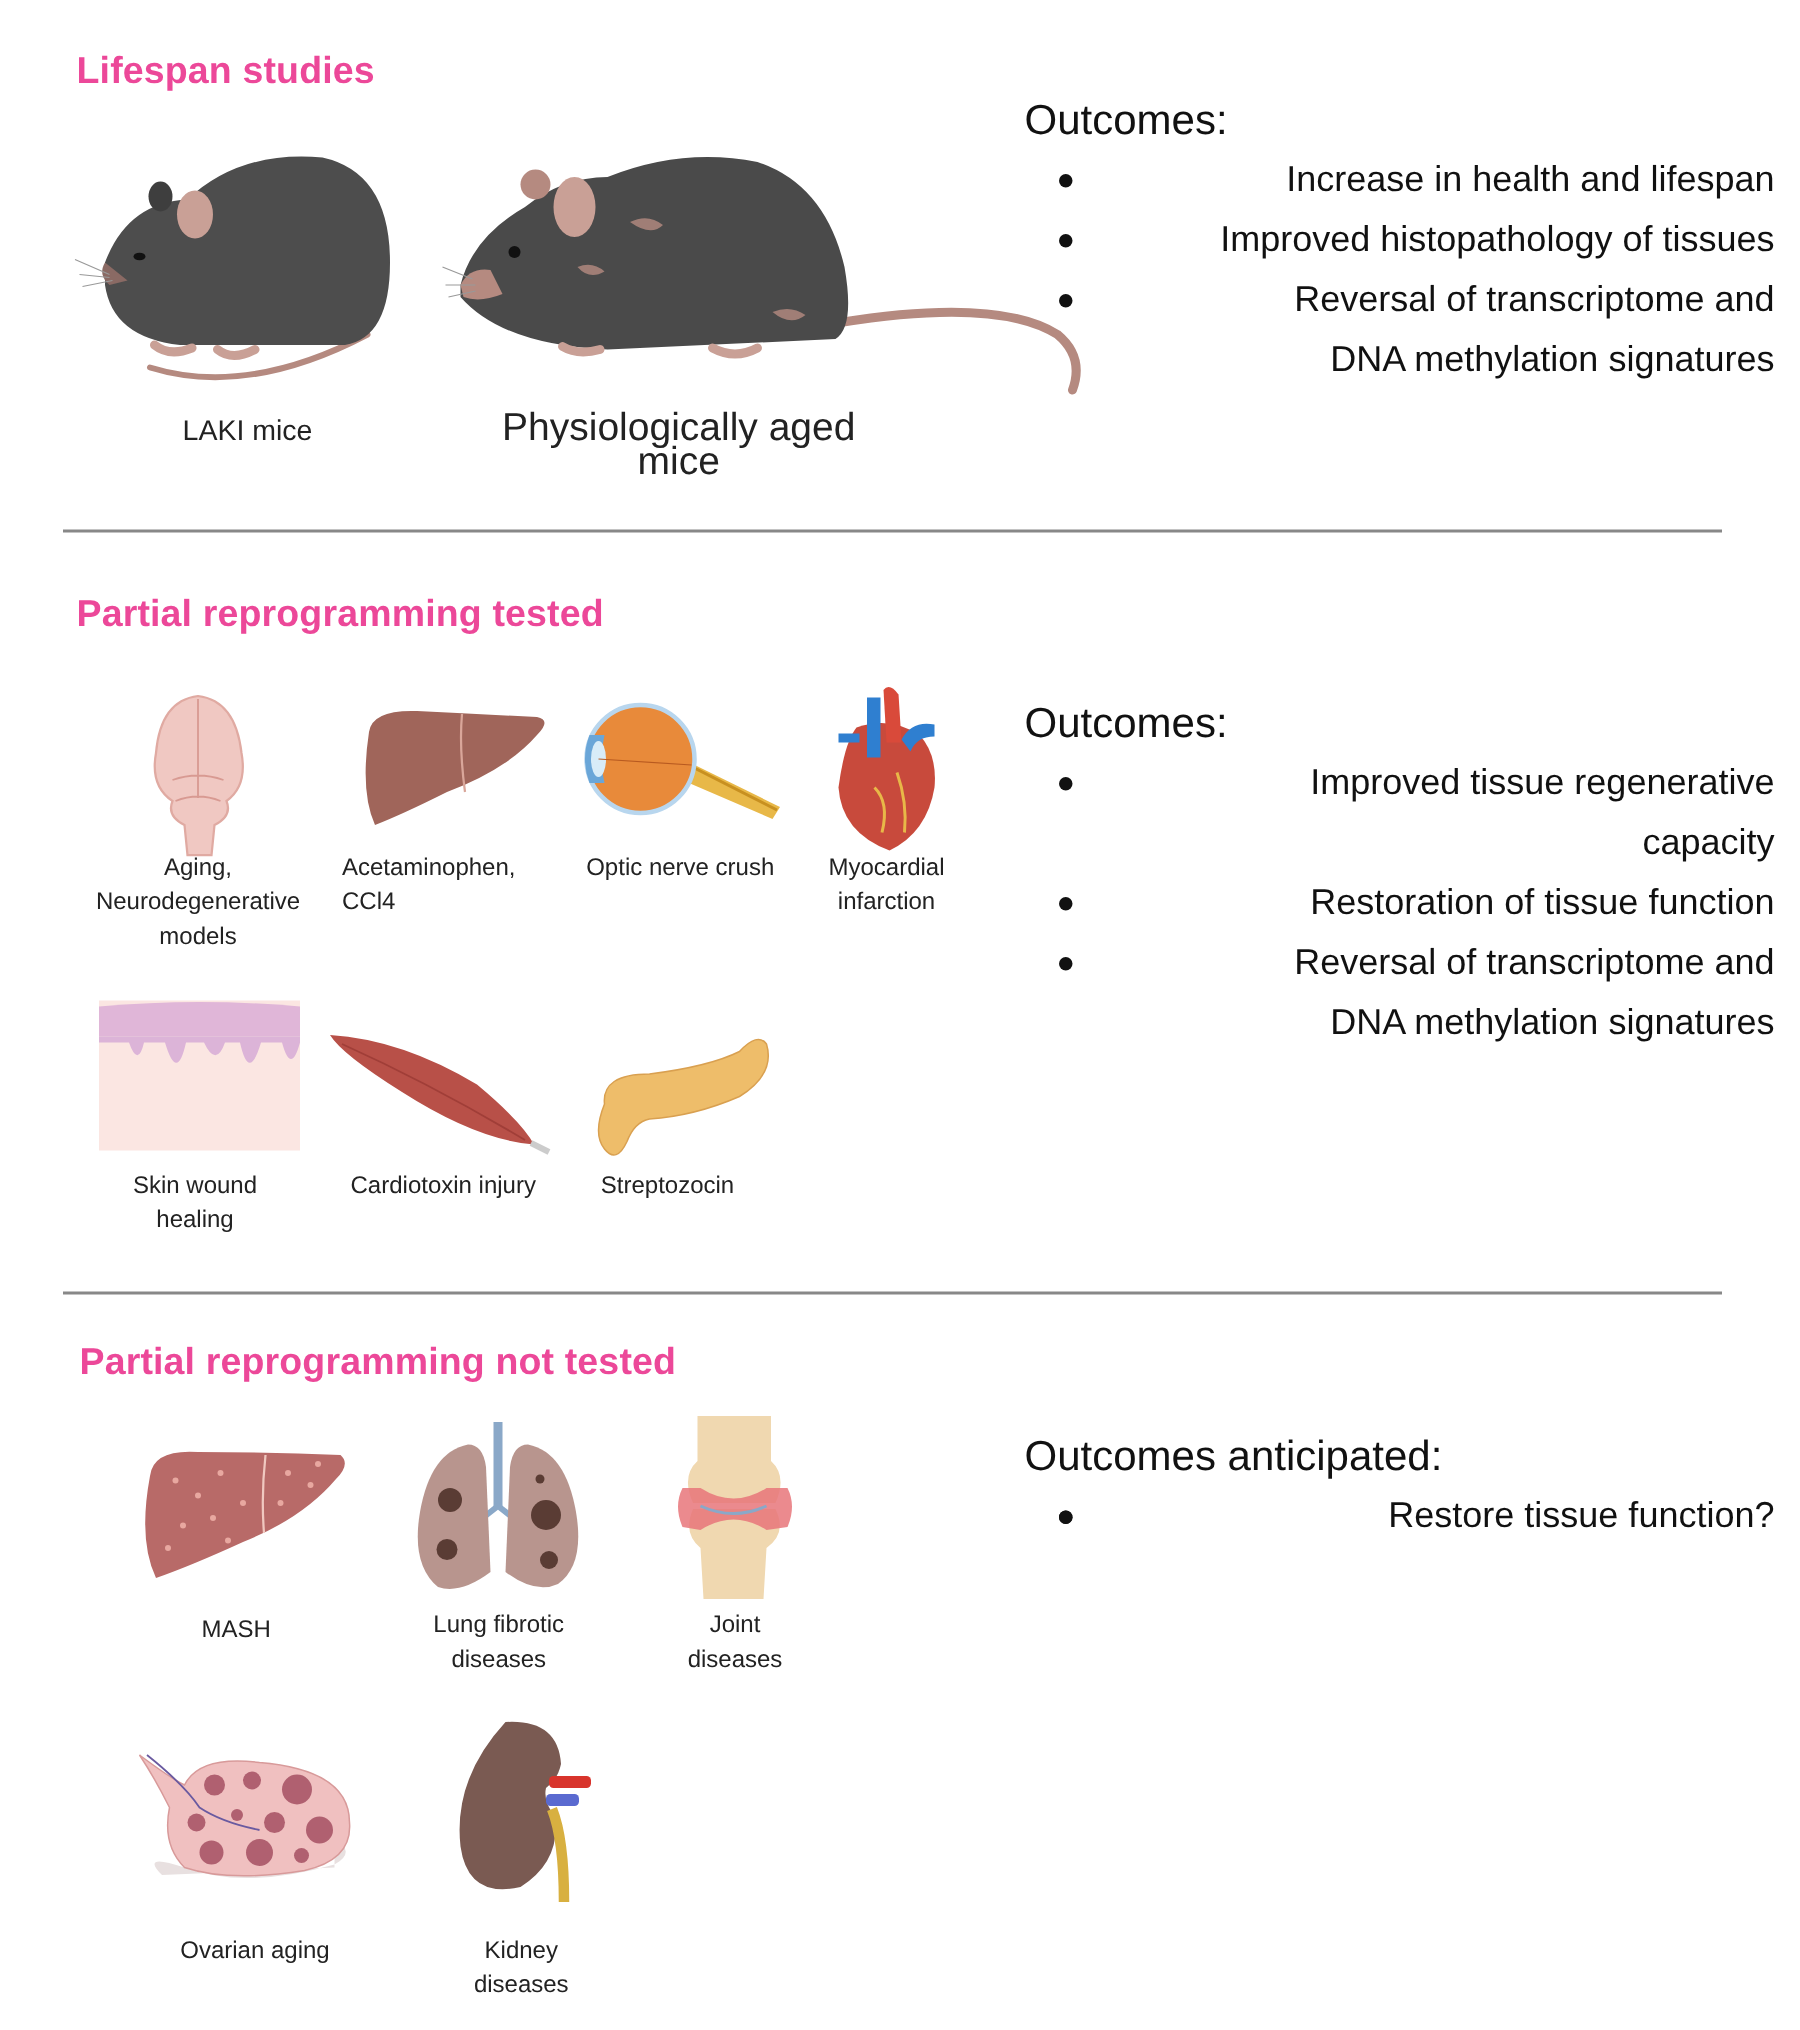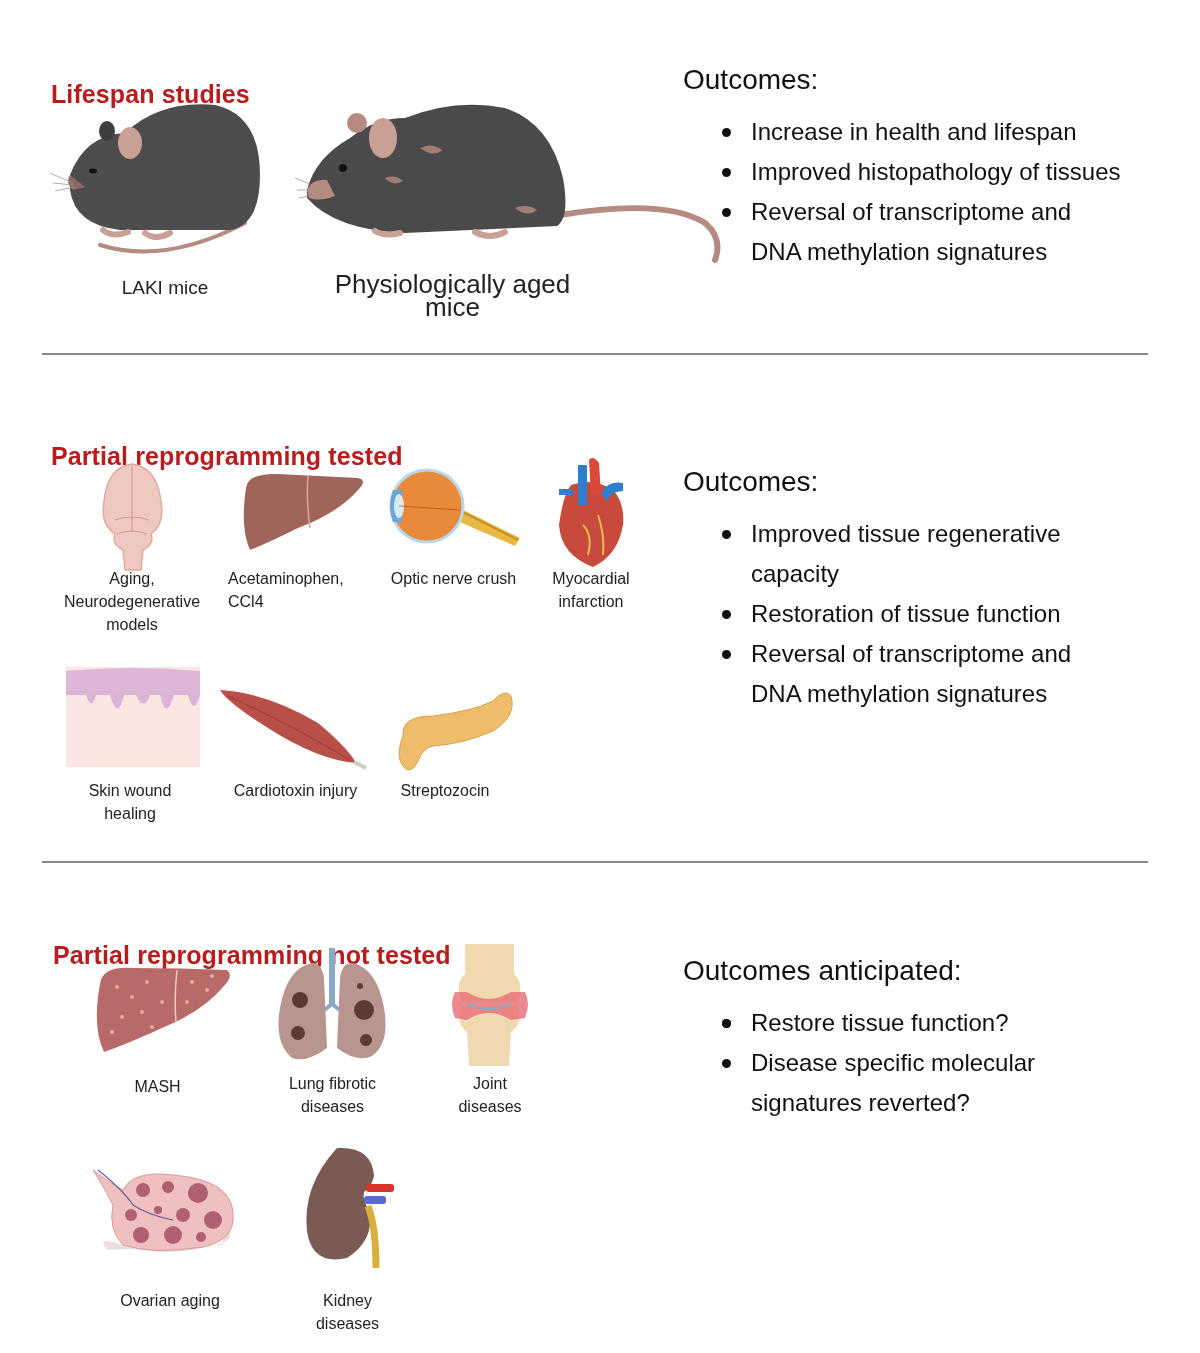--- a/index.html
+++ b/index.html
@@ -1,22 +1,22 @@
 <!DOCTYPE html>
 <html><head>
 <meta charset="utf-8">
 <style>
   html, body { margin: 0; padding: 0; background: #ffffff; }
   body { width: 1200px; height: 1353px; position: relative; overflow: hidden;
          font-family: "Liberation Sans", sans-serif; color: #111; }
   .abs { position: absolute; }
-  .section-title { font-weight: bold; font-size: 25px; color: #b91c1c; letter-spacing: 0.1px; margin-top: 47px; }
+  .section-title { font-weight: bold; font-size: 25px; color: #ec4899; letter-spacing: 0.1px; }
   .label { font-size: 16px; color: #222; text-align: center; line-height: 23px; }
   .outcomes-title { font-size: 28px; color: #111; }
-  .outcomes ul { list-style: none; margin: 16px; padding: 0; }
+  .outcomes ul { list-style: none; margin: 0; padding: 0; text-align: right; }
   .outcomes li { position: relative; font-size: 24px; line-height: 40px; padding-left: 52px; color: #111; }
   .outcomes li .bullet { position: absolute; left: 23px; top: 16px; width: 9px; height: 9px; border-radius: 50%; background: #111; }
   .divider { height: 2px; background: #888; }
   svg { position: absolute; overflow: visible; }
 </style>
 </head>
 <body>
 
 <div class="abs section-title" style="left:51px;top:33px;">Lifespan studies</div>
 
@@ -200,16 +200,14 @@
   <path d="M66 60 Q74 80 74 122" stroke="#d8b040" stroke-width="7" fill="none"></path>
 </svg>
 <div class="abs label" style="left:295px;top:1289px;width:105px;white-space:pre-line;">Kidney
 diseases</div>
 
 <div class="abs outcomes" style="left:683px;top:955px;width:500px;">
   <div class="outcomes-title" style="line-height:32px;margin-bottom:4px;">Outcomes anticipated:</div>
   <ul>
     <li style="white-space:pre-line;"><span class="bullet"></span></li>
     <li><span class="bullet"></span><span>Restore tissue function?</span></li>
-    <li style="white-space:pre-line;"><span class="bullet"></span><span>Disease specific molecular
-signatures reverted?</span></li>
   </ul>
 </div>
 
 </body></html>

